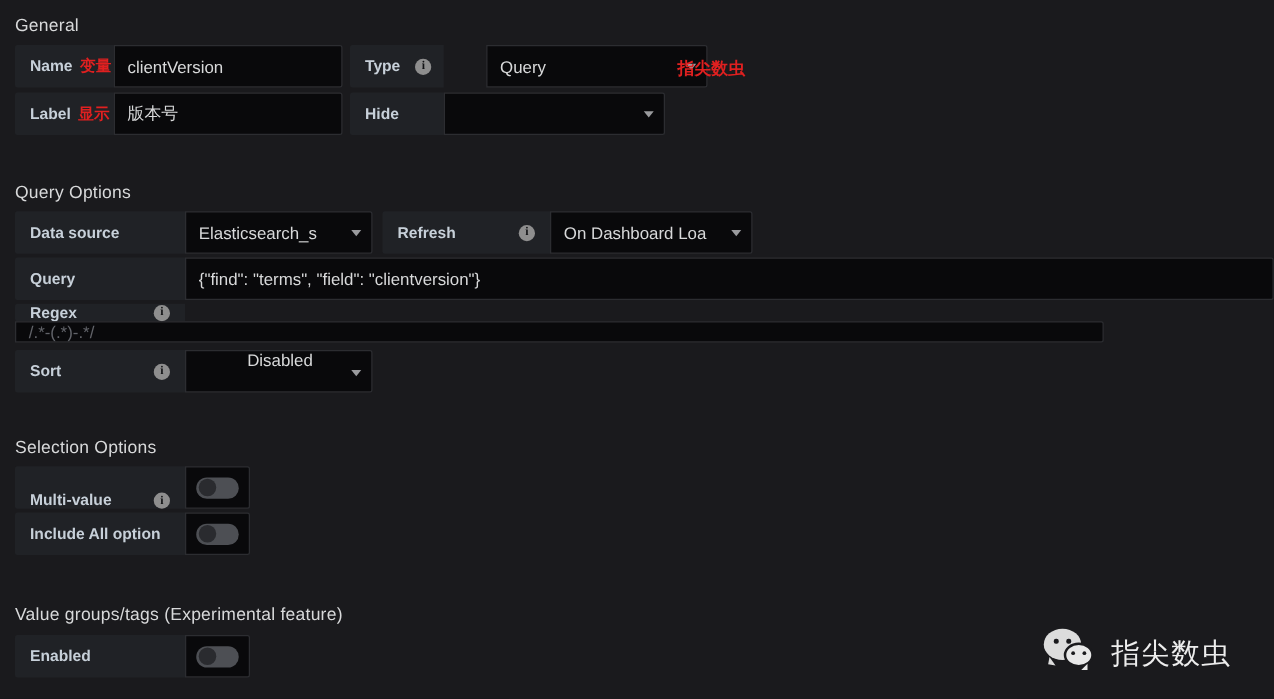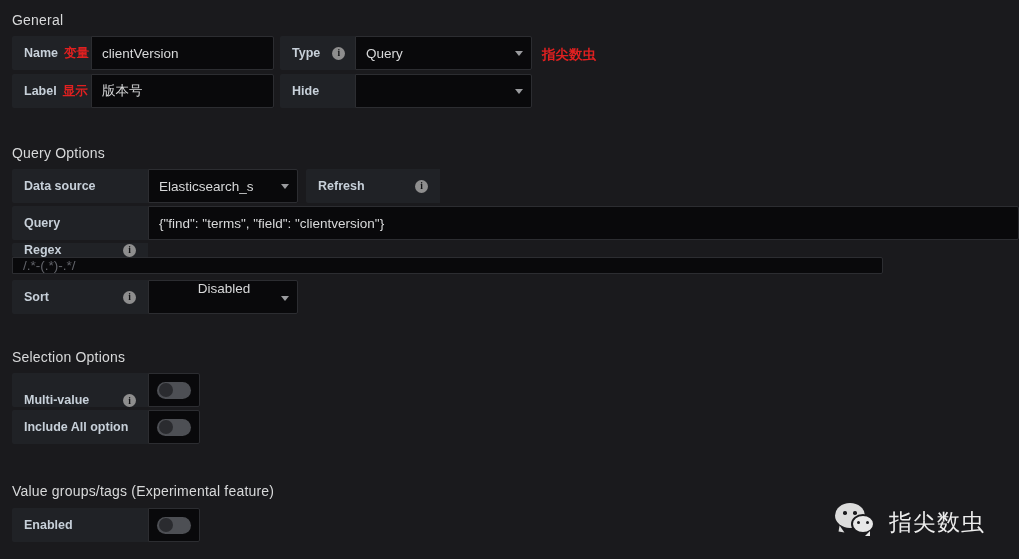--- a/index.html
+++ b/index.html
@@ -163,21 +163,21 @@
   </div>
 
   <div class="row" style="left:12px; top:36px;">
     <div class="cell-label" style="width:79px;">
       <span>Name</span>
       <span class="ann">变量</span>
     </div>
     <div class="input-box" style="width:183px;">clientVersion</div>
   </div>
 
-  <div class="row" style="left:280px; top:36px;">
+  <div class="row" style="left:280px; top:36px;gap:34px;">
     <div class="cell-label" style="width:75px;">
       <span>Type</span>
       <span class="spacer"></span>
       <span class="info-icon">i</span>
     </div>
     <div class="select-box" style="width:177px;">
       <span>Query</span>
       <span class="caret"></span>
     </div>
   </div>
@@ -203,20 +203,24 @@
       <span>Elasticsearch_s</span>
       <span class="caret"></span>
     </div>
   </div>
 
   <div class="row" style="left:306px; top:169px;">
     <div class="cell-label" style="width:134px;">
       <span>Refresh</span>
       <span class="spacer"></span>
       <span class="info-icon">i</span>
+    </div>
+    <div class="select-box" style="width:162px;">
+      <span>On Dashboard Loa</span>
+      <span class="caret"></span>
     </div>
   </div>
 
   <div class="row" style="left:12px; top:206px;">
     <div class="cell-label" style="width:136px;">
       <span>Query</span>
     </div>
     <div class="input-box" style="width:871px;">{"find": "terms", "field": "clientversion"}</div>
   </div>
 

